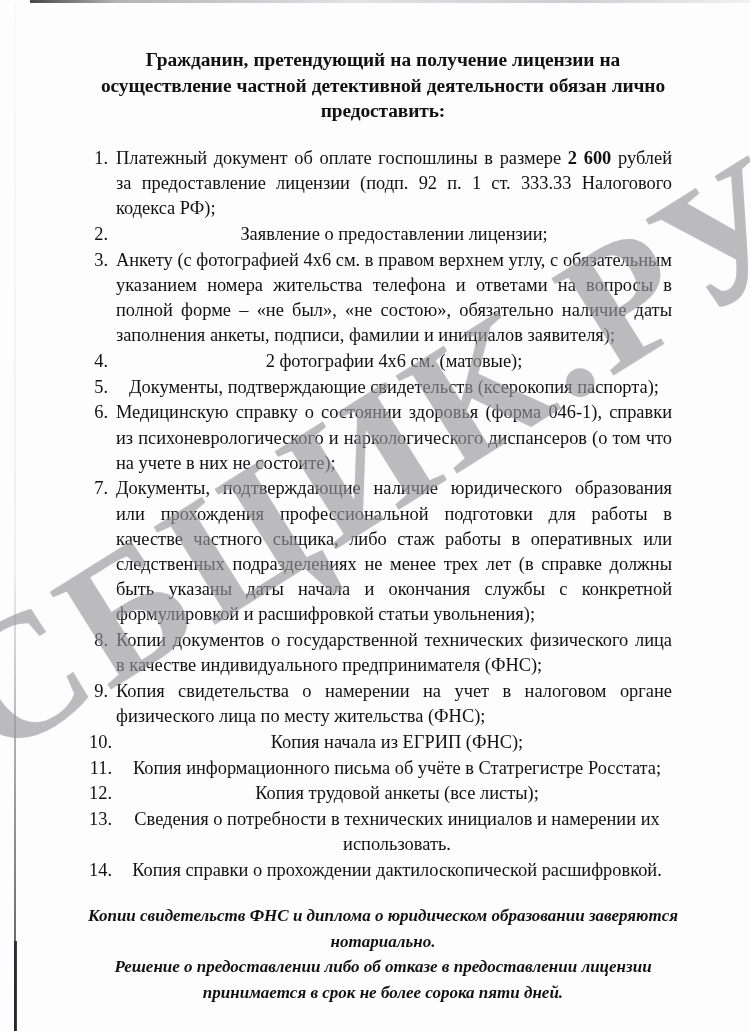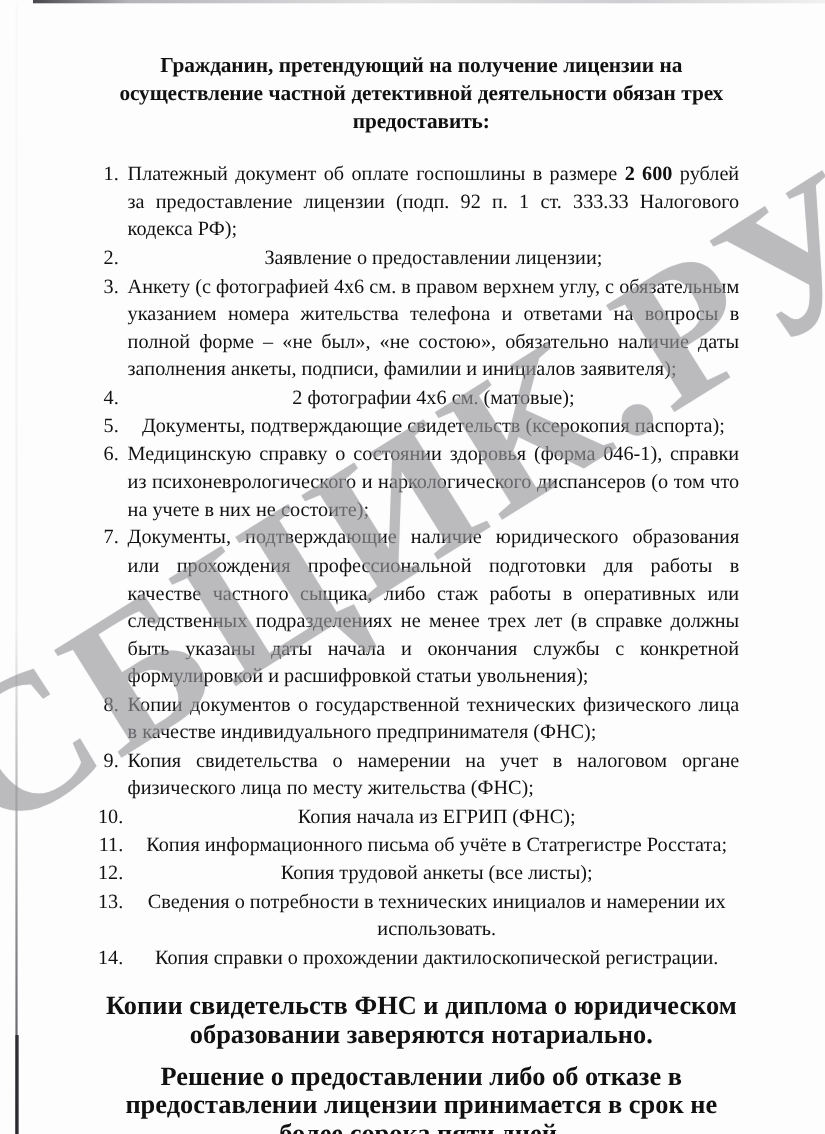--- a/index.html
+++ b/index.html
@@ -144,43 +144,43 @@
   }
 
   .footer-block {
     margin-top: 20px;
     text-align: center;
   }
   .footer-para {
     margin: 0;
     padding: 0 6px;
     font-weight: 700;
-    font-size: 24px;
+    font-size: 17px;
     line-height: 25.6px;
+    font-style: italic;
   }
   .footer-para.second {
-    margin-top: 13px;
   }
 </style>
 </head>
 <body>
 
 <div class="page">
 
   <div class="scan-edge-top"></div>
   <div class="scan-edge-left"></div>
   <div class="scan-edge-bottomleft"></div>
 
   <div class="watermark">
     <div class="watermark-text">СБЦИК.РУ</div>
   </div>
 
   <div class="content">
 
-    <h1 class="doc-title">Гражданин, претендующий на получение лицензии на осуществление частной детективной деятельности обязан трех предоставить:</h1>
+    <h1 class="doc-title">Гражданин, претендующий на получение лицензии на осуществление частной детективной деятельности обязан лично предоставить:</h1>
 
     <ol class="requirements">
 
       <li>
         <span>Платежный документ об оплате  госпошлины в размере </span><span class="amount">2 600</span><span> рублей за предоставление лицензии (подп. 92 п. 1 ст. 333.33 Налогового кодекса РФ);</span>
       </li>
 
       <li class="no-justify">
         <span>Заявление о предоставлении лицензии;</span>
       </li>
@@ -223,21 +223,21 @@
 
       <li class="wide-num no-justify">
         <span>Копия трудовой анкеты (все листы);</span>
       </li>
 
       <li class="wide-num no-justify">
         <span>Сведения о потребности в технических инициалов и намерении их использовать.</span>
       </li>
 
       <li class="wide-num no-justify">
-        <span>Копия справки о прохождении дактилоскопической регистрации.</span>
+        <span>Копия справки о прохождении дактилоскопической расшифровкой.</span>
       </li>
 
     </ol>
 
     <div class="footer-block">
       <p class="footer-para">Копии свидетельств ФНС и диплома о юридическом образовании заверяются нотариально.</p>
       <p class="footer-para second">Решение о предоставлении либо об отказе в предоставлении лицензии принимается в срок не более сорока пяти дней.</p>
     </div>
 
   </div>

